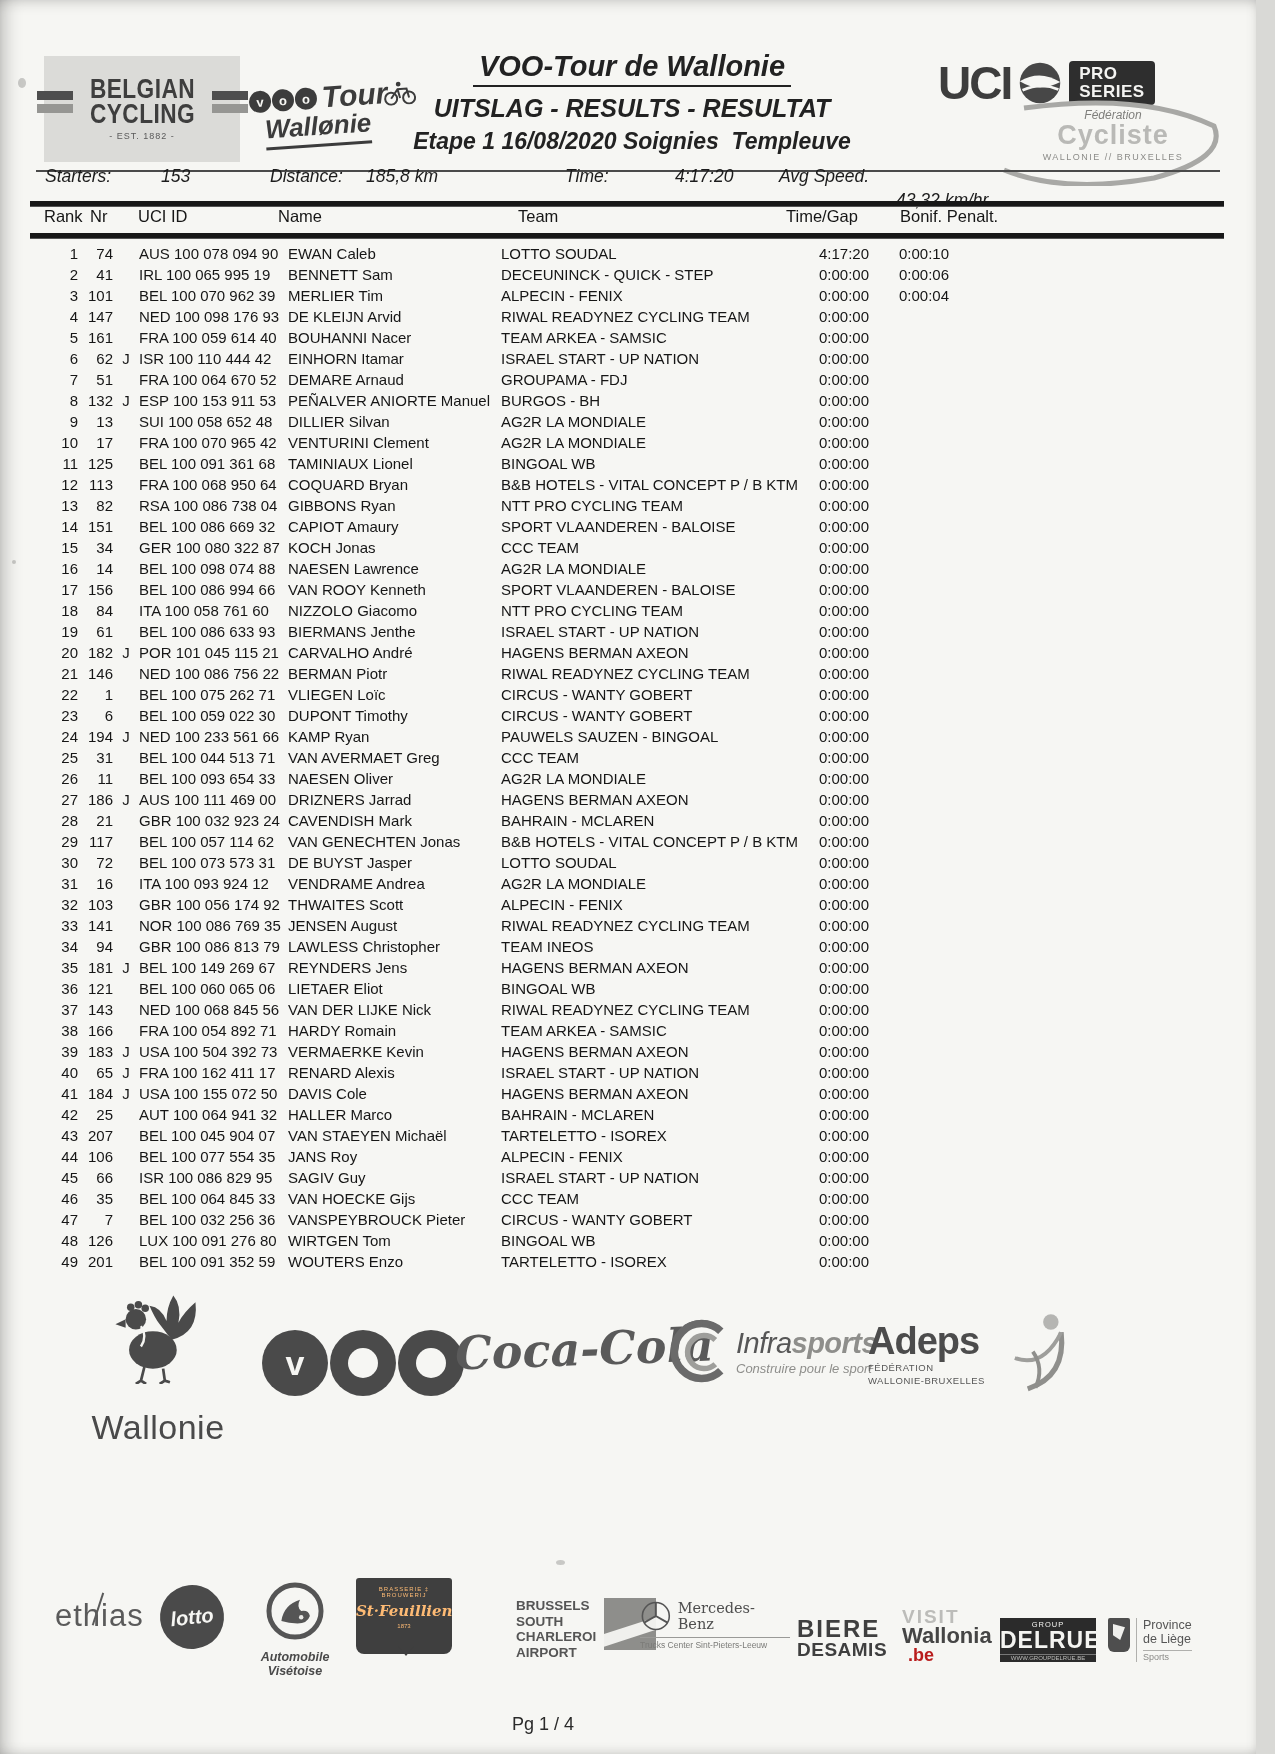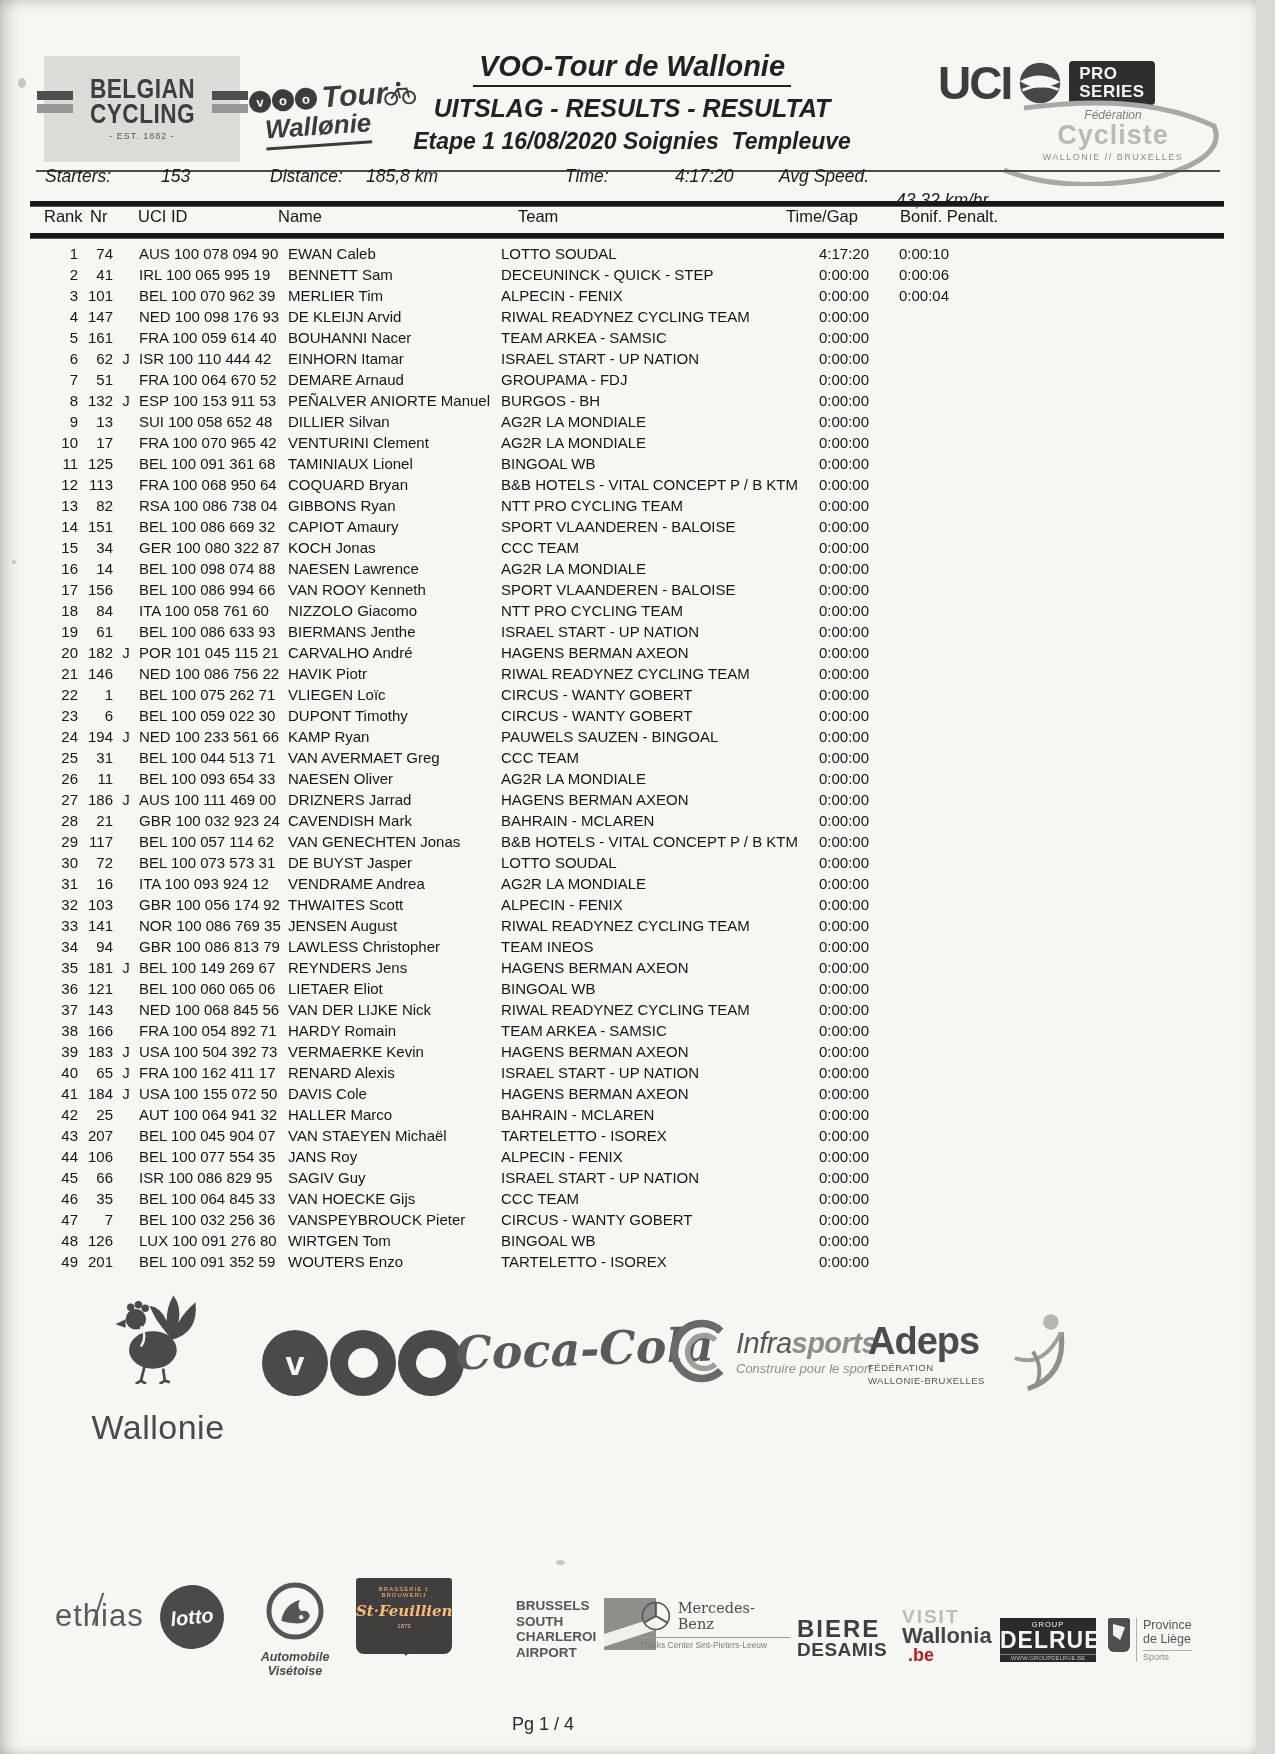--- a/index.html
+++ b/index.html
@@ -430,21 +430,21 @@
         <span class="cell c-name">CARVALHO André</span>
         <span class="cell c-team">HAGENS BERMAN AXEON</span>
         <span class="cell c-time">0:00:00</span>
         <span class="cell c-bonif"></span>
       </div>
       <div class="trow">
         <span class="cell c-rank">21</span>
         <span class="cell c-nr">146</span>
         <span class="cell c-j"></span>
         <span class="cell c-uci">NED 100 086 756 22</span>
-        <span class="cell c-name">HAVIK Piotr</span>
+        <span class="cell c-name">BERMAN Piotr</span>
         <span class="cell c-team">RIWAL READYNEZ CYCLING TEAM</span>
         <span class="cell c-time">0:00:00</span>
         <span class="cell c-bonif"></span>
       </div>
       <div class="trow">
         <span class="cell c-rank">22</span>
         <span class="cell c-nr">1</span>
         <span class="cell c-j"></span>
         <span class="cell c-uci">BEL 100 075 262 71</span>
         <span class="cell c-name">VLIEGEN Loïc</span>

